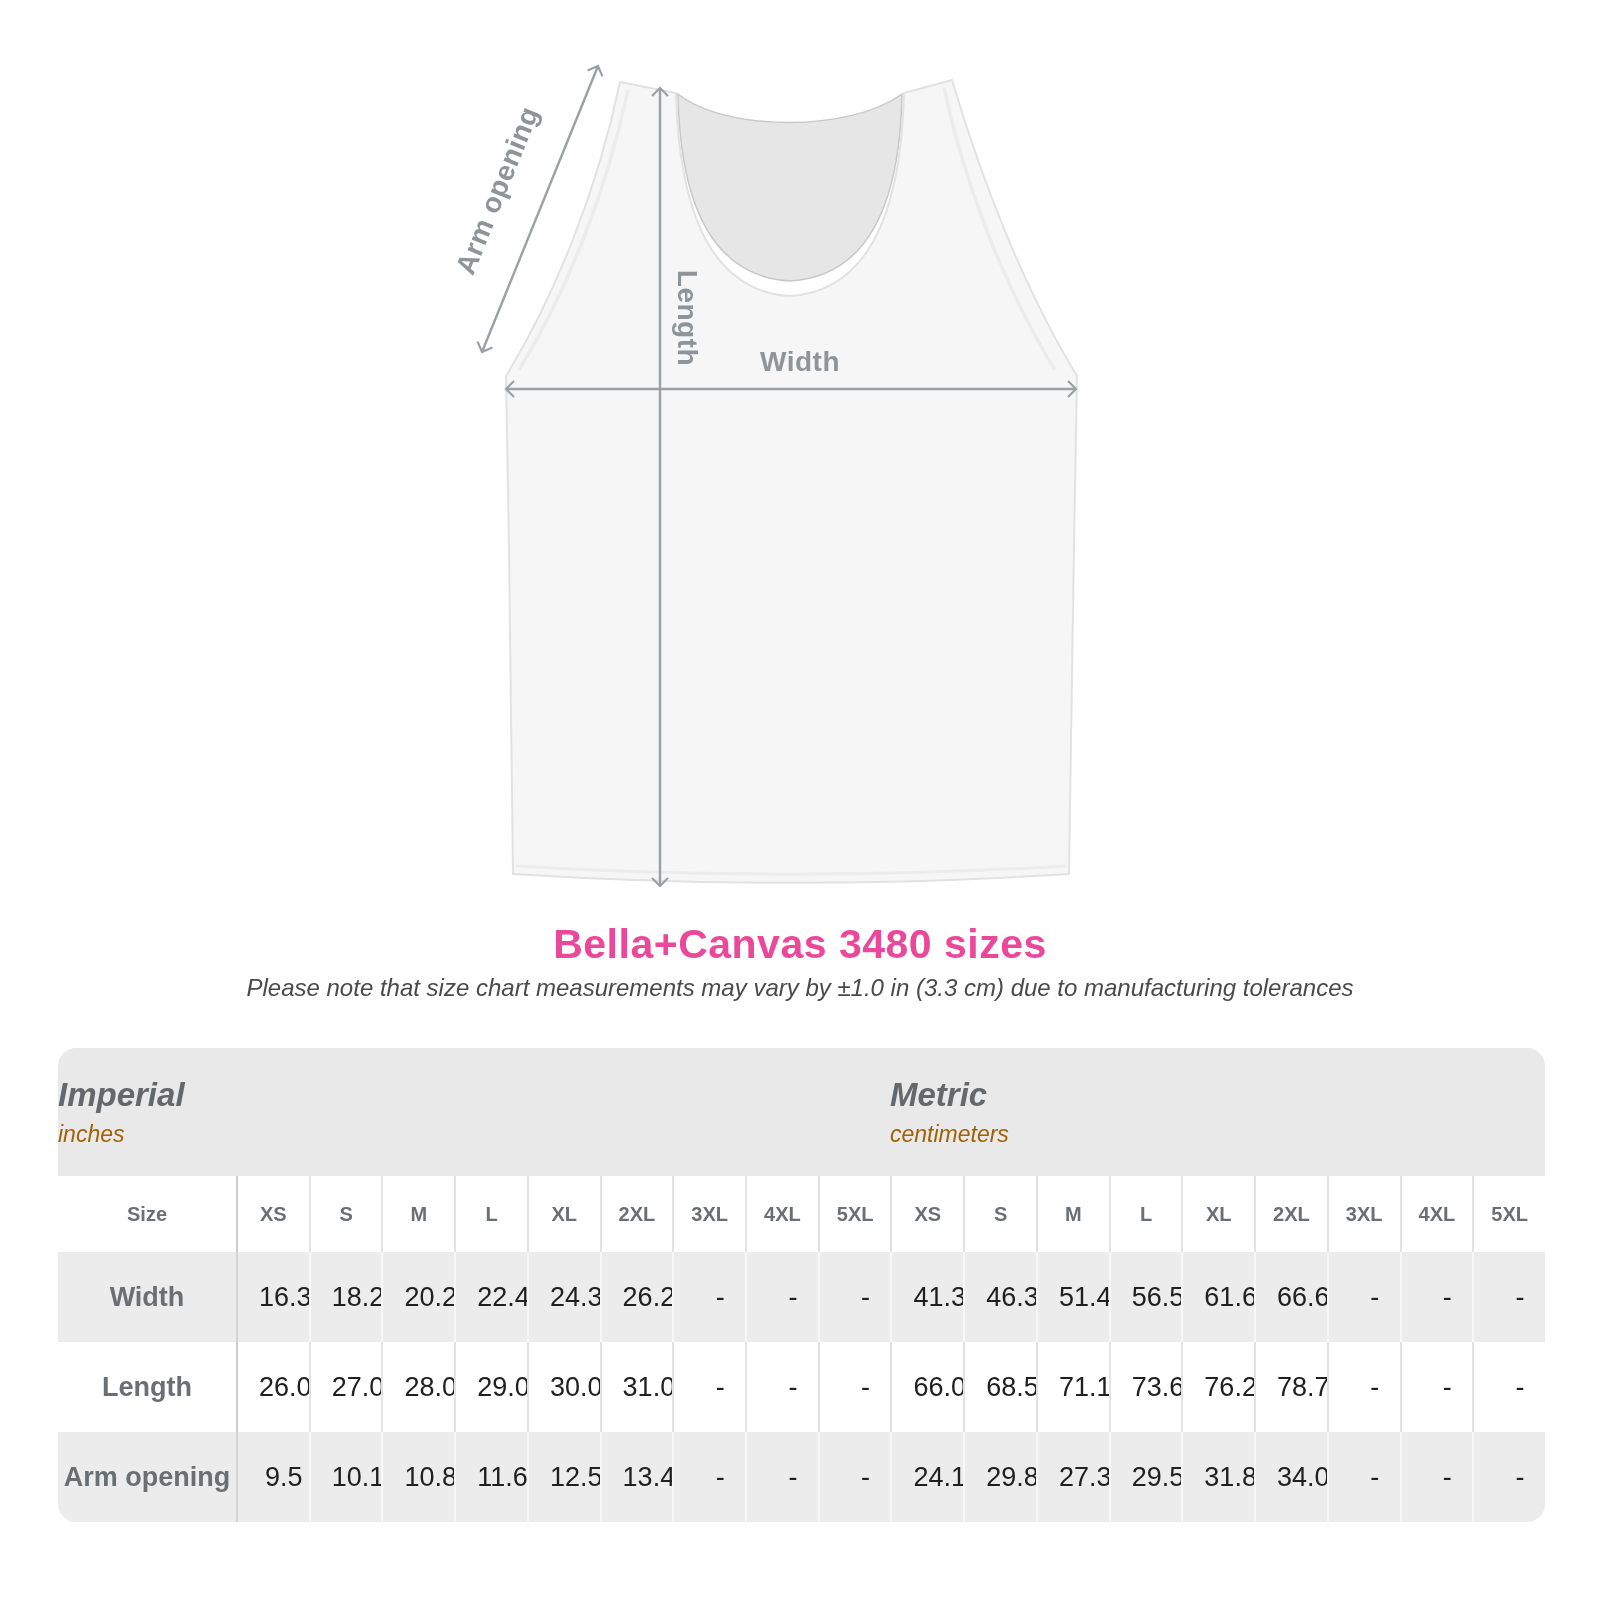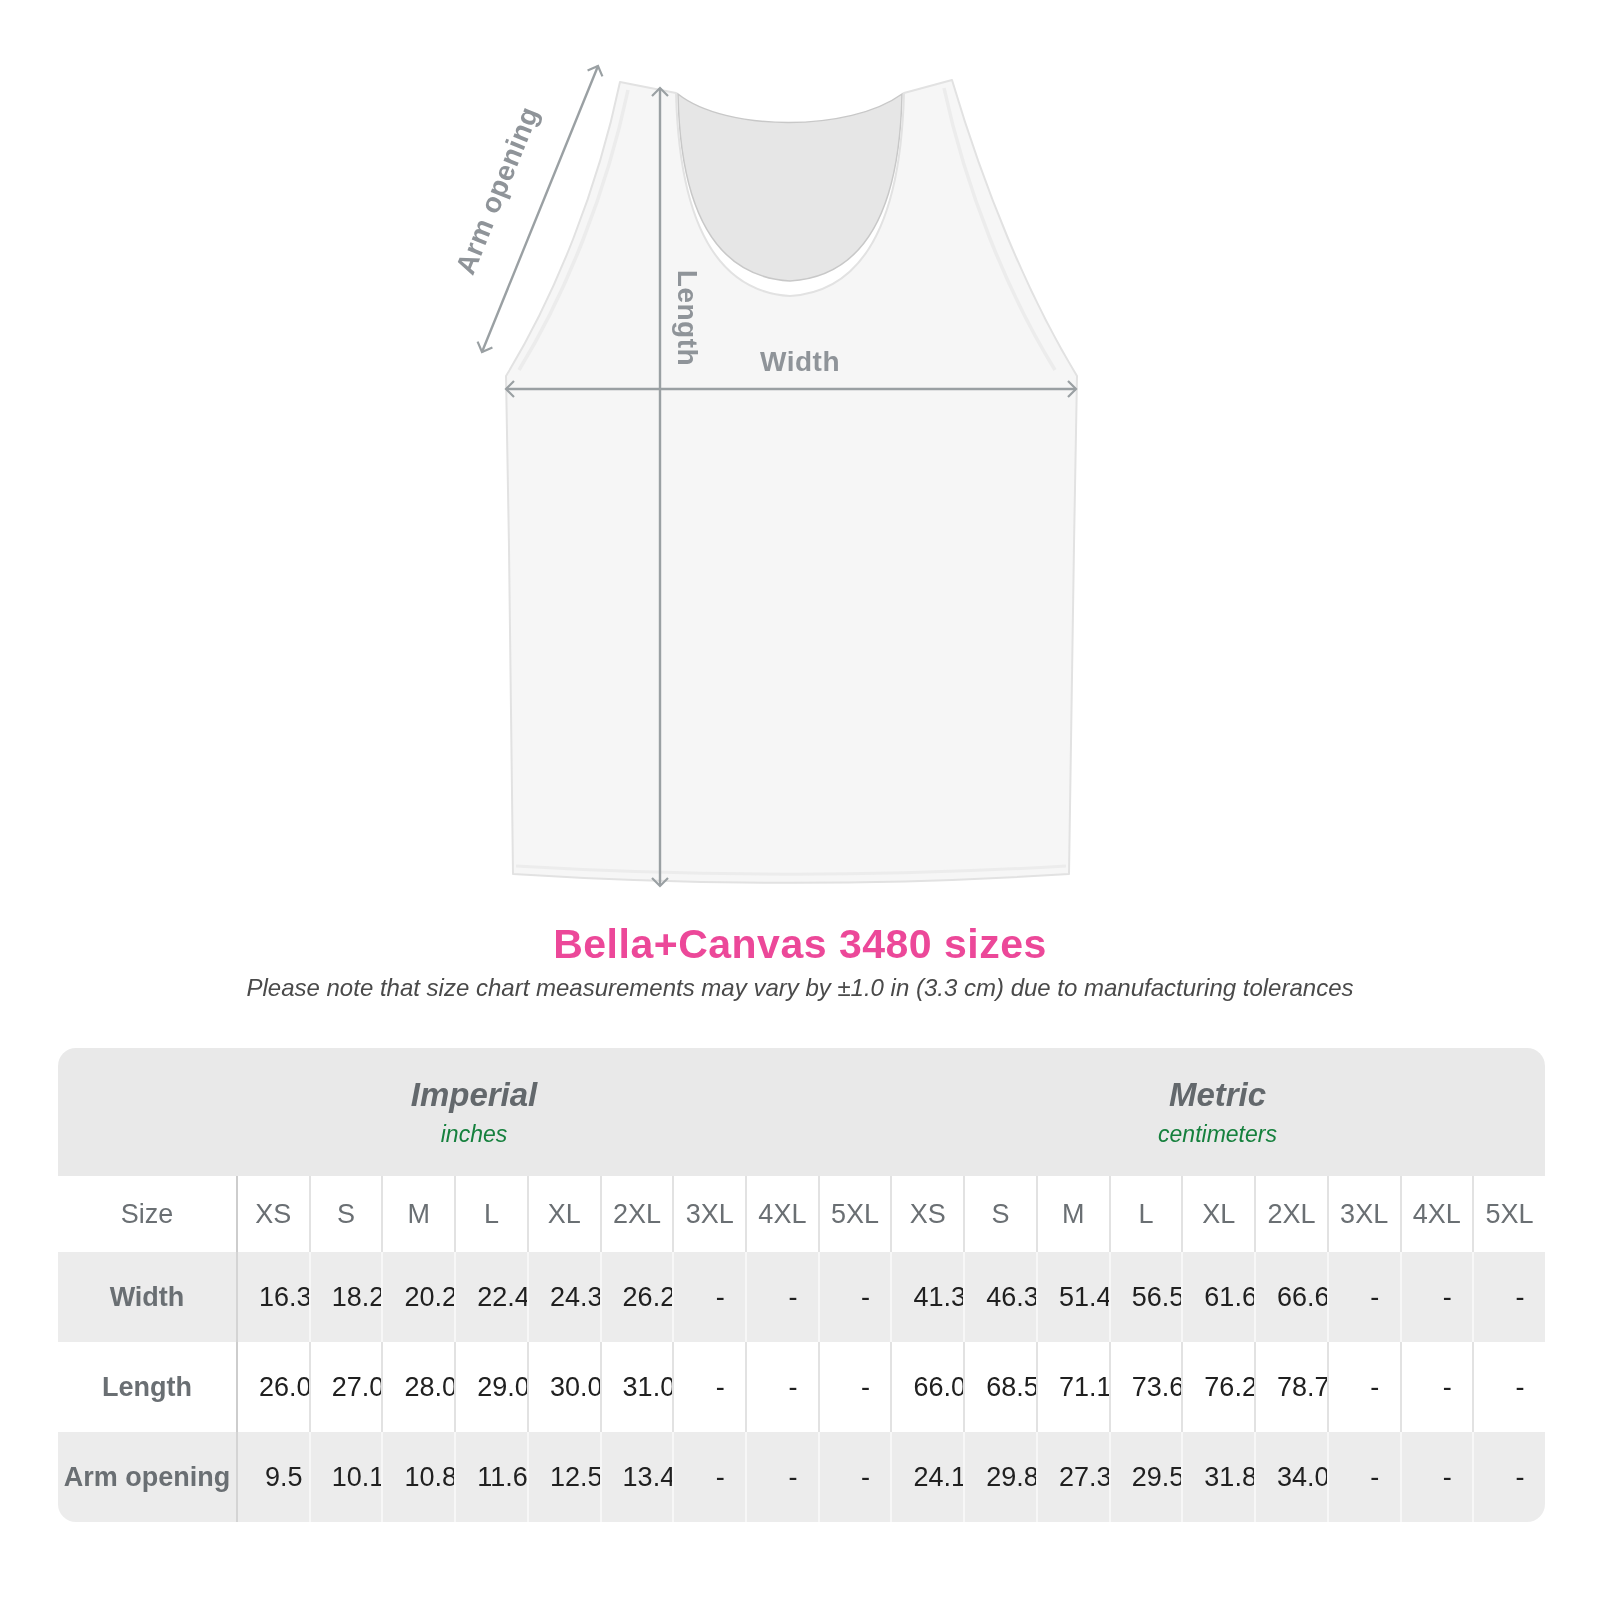--- a/index.html
+++ b/index.html
@@ -14,30 +14,30 @@
   }
   .page-subtitle{
     position:absolute;top:974px;left:0;width:100%;text-align:center;
     font-size:24px;font-style:italic;color:#4a4a4a;
   }
   .tablewrap{
     position:absolute;left:58px;top:1048px;width:1487px;
     border-radius:18px;overflow:hidden;background:#ffffff;
   }
   .band{height:128px;background:#e9e9e9;display:flex;}
-  .band .half{display:flex;flex-direction:column;align-items:center;justify-content:center;gap:7px;}
+  .band .half{display:flex;flex-direction:column;align-items:flex-start;justify-content:center;gap:7px;}
   .band .half.imperial{width:832px;}
   .band .half.metric{flex:1;}
   .gname{font-size:33px;font-weight:bold;font-style:italic;color:#63686c;}
-  .gunit{font-size:23px;font-style:italic;color:#15803d;}
+  .gunit{font-size:23px;font-style:italic;color:#a16207;}
   table{width:100%;border-collapse:separate;border-spacing:0;table-layout:fixed;}
   col.lab{width:178px;}
   th,td{text-align:center;vertical-align:middle;padding:0;overflow:hidden;}
   thead tr{height:76px;background:#ffffff;}
-  thead th{font-size:27px;color:#6a6f73;font-weight:normal;}
+  thead th{font-size:20px;color:#6a6f73;font-weight:bold;}
   tbody tr{height:90px;}
   tbody th{font-size:27px;color:#6a6f73;font-weight:bold;}
   tbody td{font-size:27px;color:#202020;font-weight:normal;padding-left:21px;}
   tr.stripe{background:#ececec;}
   .vline{border-left:2px solid #e2e2e2;}
   tr.stripe .vline{border-left-color:#f7f7f7;}
   .vstrong{border-left:2px solid #cdcdcd;}
   tr.stripe .vstrong{border-left-color:#d4d4d4;}
   .mlabel{font-size:28px;font-weight:bold;fill:#8f9499;letter-spacing:.5px;}
 </style>

